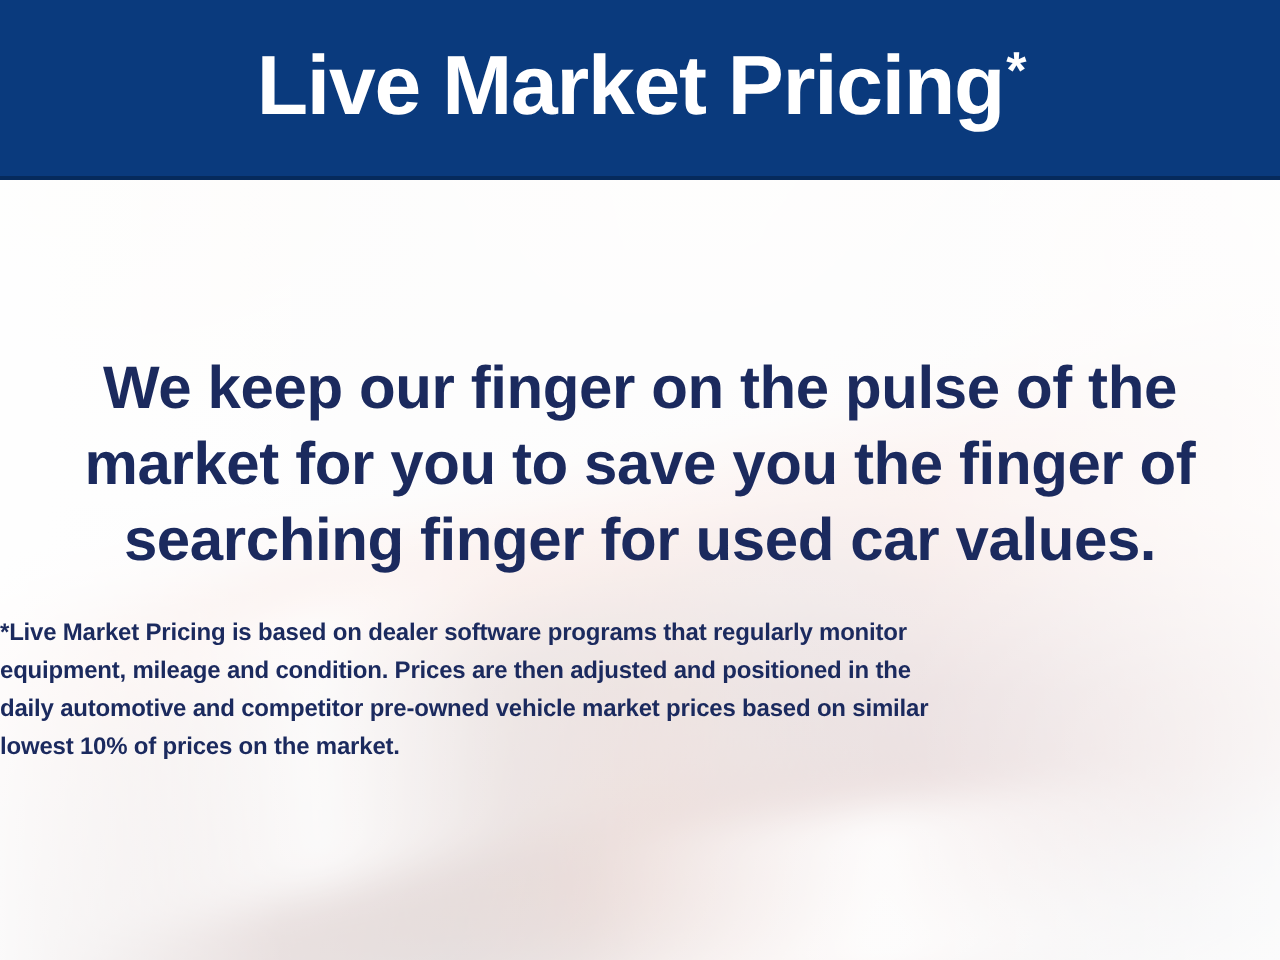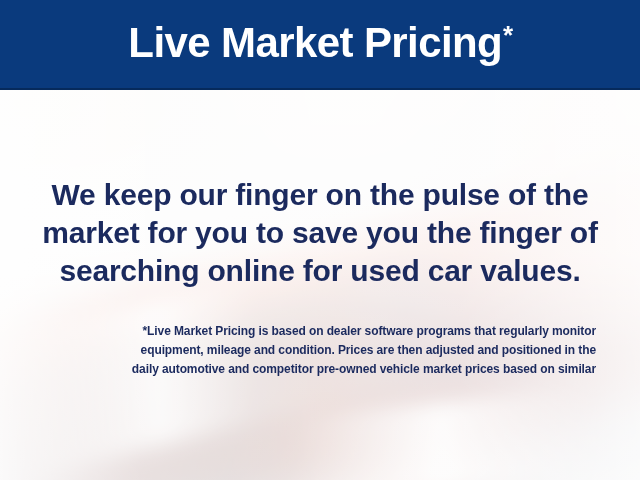--- a/index.html
+++ b/index.html
@@ -175,23 +175,23 @@
   }
   .headline .ln {
     display: block;
     white-space: nowrap;
   }
 
   
   .disclaimer {
     position: absolute;
     left: 0;
-    top: 322px;
+    top: 307px;
     width: 596px;
-    text-align: right;
+    text-align: left;
     color: #1b2a5e;
     font-size: 12px;
     font-weight: bold;
     line-height: 19px;
     letter-spacing: -0.1px;
   }
   .disclaimer .ln {
     display: block;
     white-space: nowrap;
   }
@@ -213,22 +213,23 @@
     <div class="bg-wash-left"></div>
   </div>
 
   <div class="banner">
     <div class="banner-title"><span>Live Market Pricing</span><span class="star">*</span></div>
   </div>
 
   <div class="headline">
     <span class="ln">We keep our finger on the pulse of the</span>
     <span class="ln">market for you to save you the finger of</span>
-    <span class="ln">searching online for used car values.</span>
+    <span class="ln">searching finger for used car values.</span>
   </div>
 
   <div class="disclaimer">
     <span class="ln">*Live Market Pricing is based on dealer software programs that regularly monitor</span>
     <span class="ln">equipment, mileage and condition. Prices are then adjusted and positioned in the</span>
     <span class="ln">daily automotive and competitor pre-owned vehicle market prices based on similar</span>
+    <span class="ln">lowest 10% of prices on the market.</span>
   </div>
 
 </div>
 
 </body></html>

